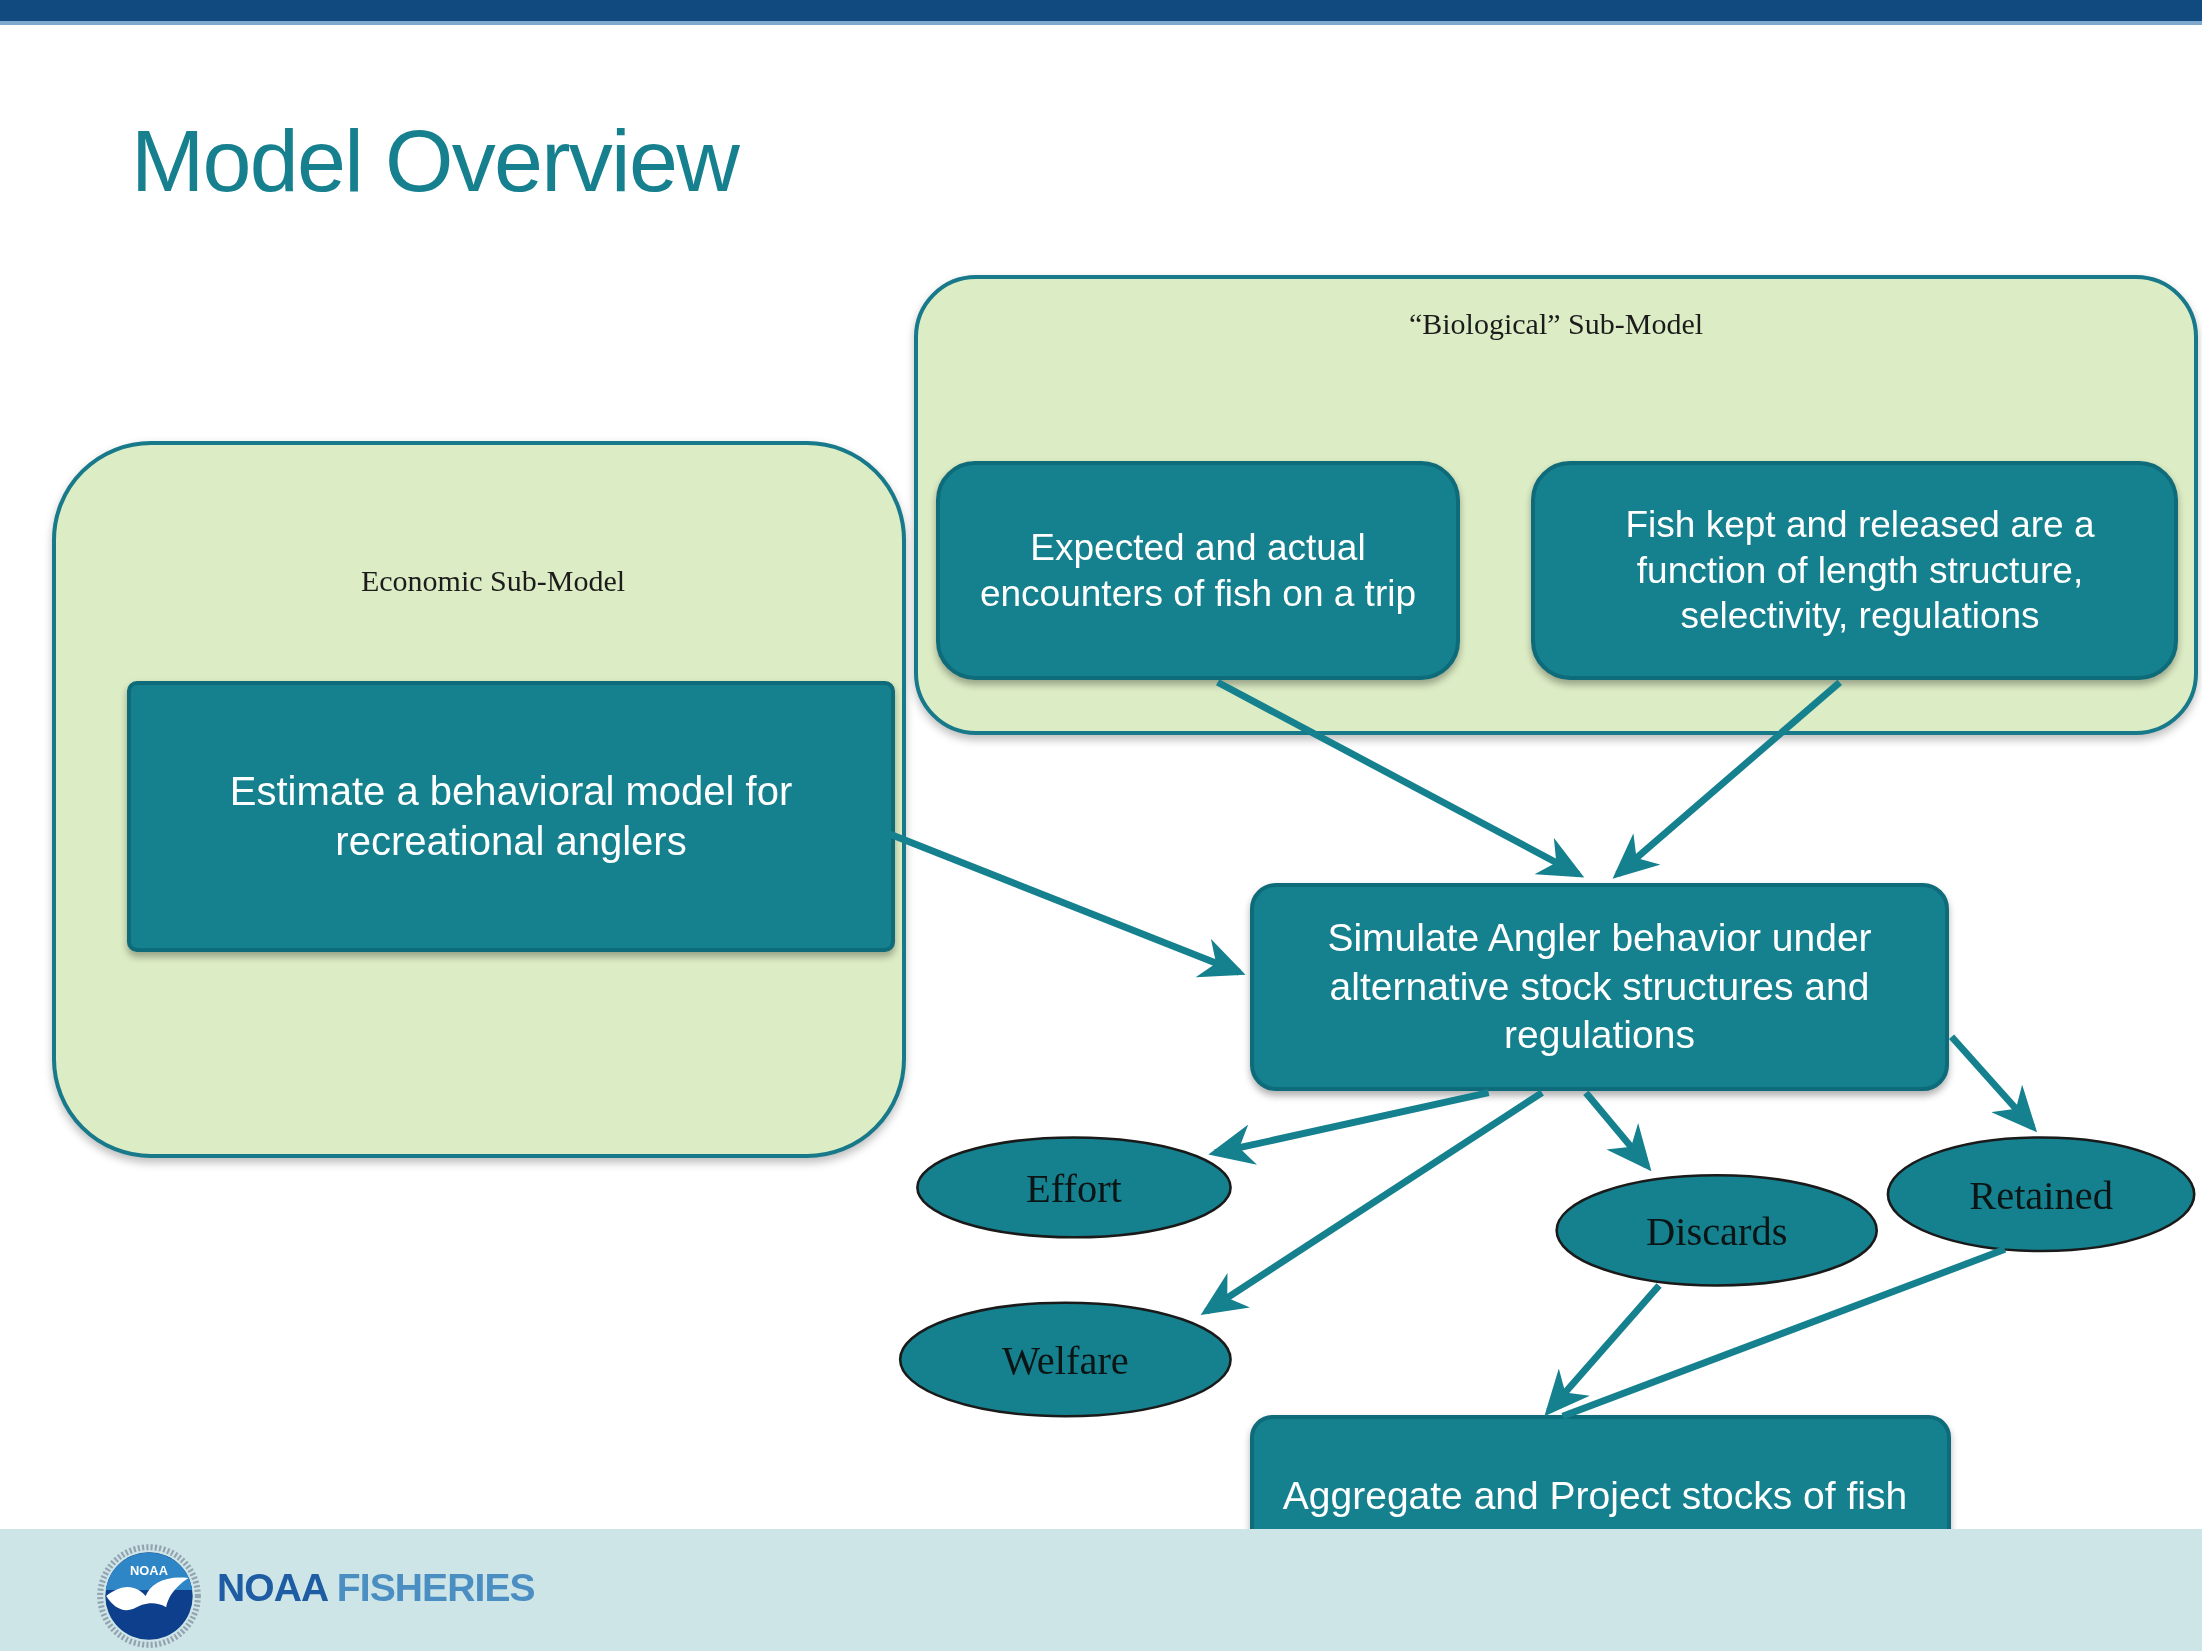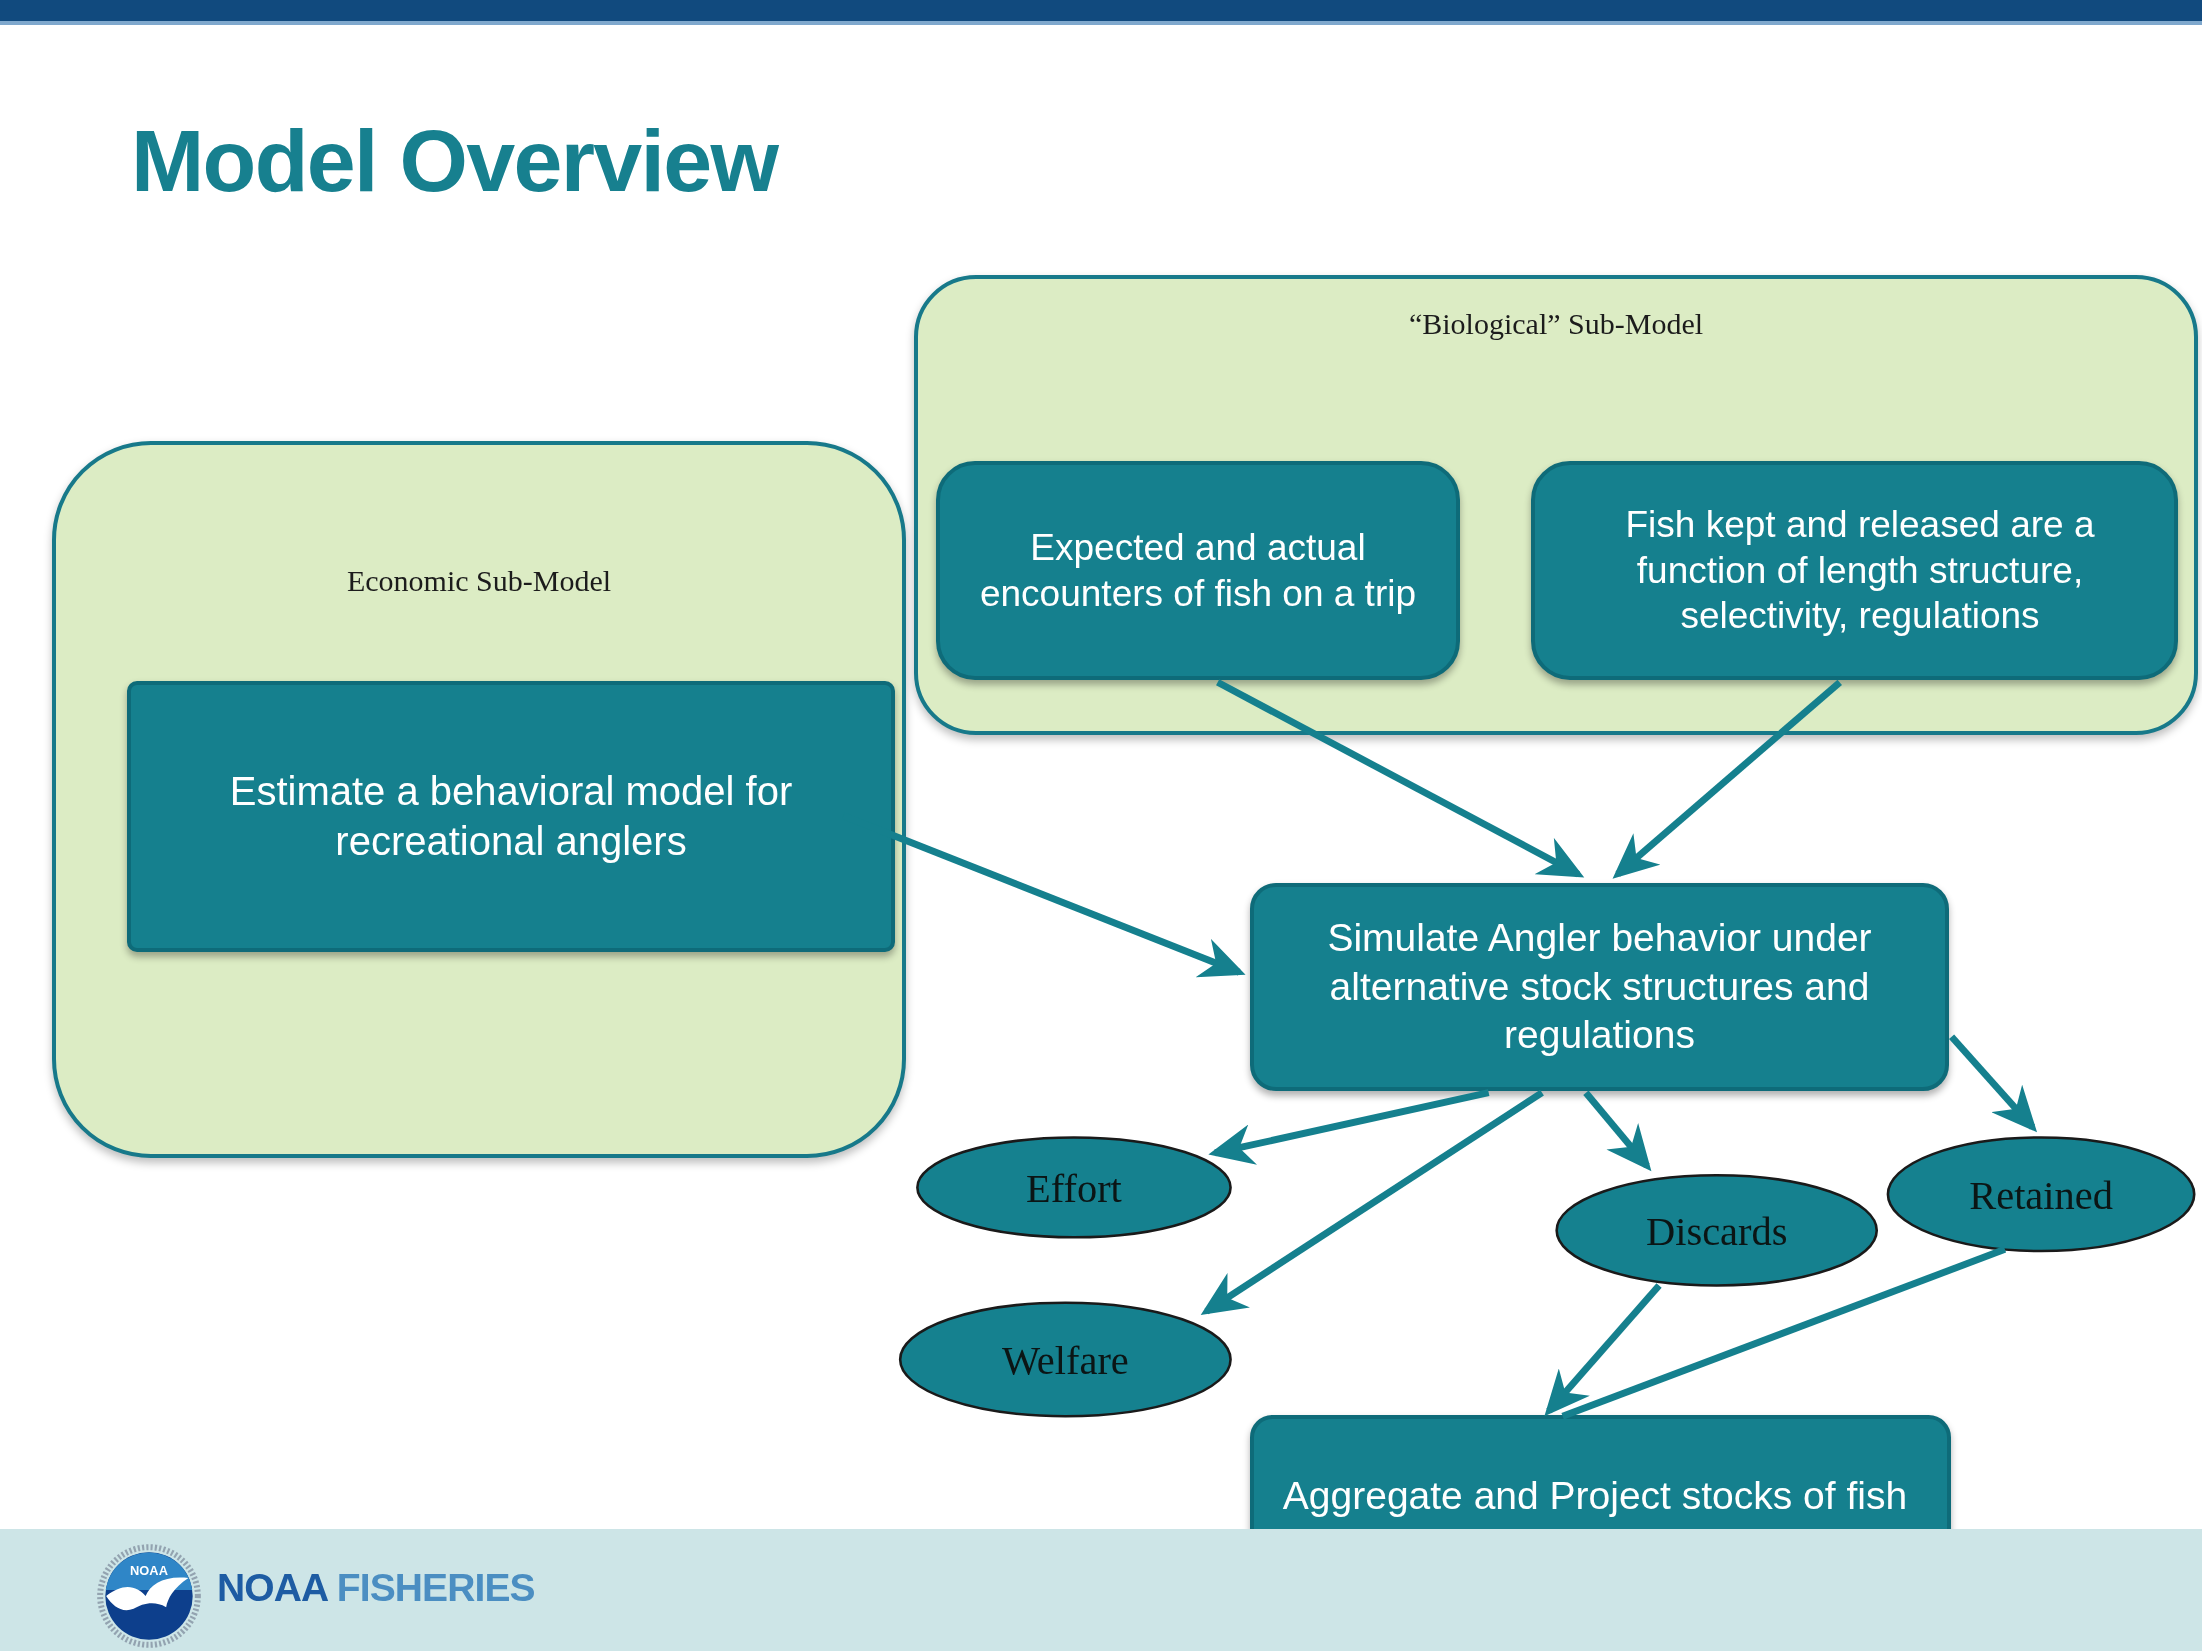--- a/index.html
+++ b/index.html
@@ -6,31 +6,31 @@
   #slide {
     position:relative; width:2203px; height:1652px; overflow:hidden;
     background:#ffffff; font-family:"Liberation Sans", sans-serif;
   }
   
   .top-bar { position:absolute; left:0; top:0; width:2203px; height:20.6px;
              background:#114a7e; border-bottom:4.3px solid #7fa8cd; }
   .footer-band { position:absolute; left:0; top:1529px; width:2203px; height:123px;
                  background:#cde5e7; }
   
-  .page-title { position:absolute; left:131px; top:110px; font-size:88px; font-weight:700;
+  .page-title { position:absolute; left:131px; top:110px; font-size:88px; font-weight:400;
                 letter-spacing:-1.7px; color:#17808f;text-align:right; }
   
   .panel { position:absolute; background:#dcecc4; border:4.3px solid #17798a;
            box-shadow:0 4.3px 8.6px rgba(0,0,0,0.25); box-sizing:border-box; }
   .panel-bio { left:914px; top:275px; width:1284px; height:460px; border-radius:62px; }
   .panel-econ { left:52px; top:441px; width:854px; height:717px; border-radius:99px; }
   .panel-title { position:absolute; width:100%; text-align:center;
                  font-family:"Liberation Serif", serif; font-size:30px; color:#1c1c1c; }
   .panel-bio .panel-title { top:27.5px; }
-  .panel-econ .panel-title { top:119px; }
+  .panel-econ .panel-title { top:119px;margin-left:14px; }
   
   .node { position:absolute; display:flex; align-items:center; justify-content:center;
           text-align:center; color:#ffffff; background:#15808e; border:4.3px solid #0e6b79;
           border-radius:39px; font-size:37px; line-height:1.24;
           box-shadow:0 4.3px 7.7px rgba(0,0,0,0.3); box-sizing:border-box; padding:0 24px; }
   .node-expected  { left:936px; top:461px; width:524px; height:219px; }
   .node-fishkept  { left:1531px; top:461px; width:647px; height:219px;padding-left:35px; }
   .node-estimate  { left:127px;  top:681px; width:768px; height:271px; border-radius:10px; font-size:40px; }
   .node-simulate  { left:1250px; top:883px; width:699px; height:208px; border-radius:26px; font-size:39px; }
   .node-aggregate { left:1250px; top:1415px; width:701px; height:163px; border-radius:22.4px; font-size:39px;padding-left:13px; }

